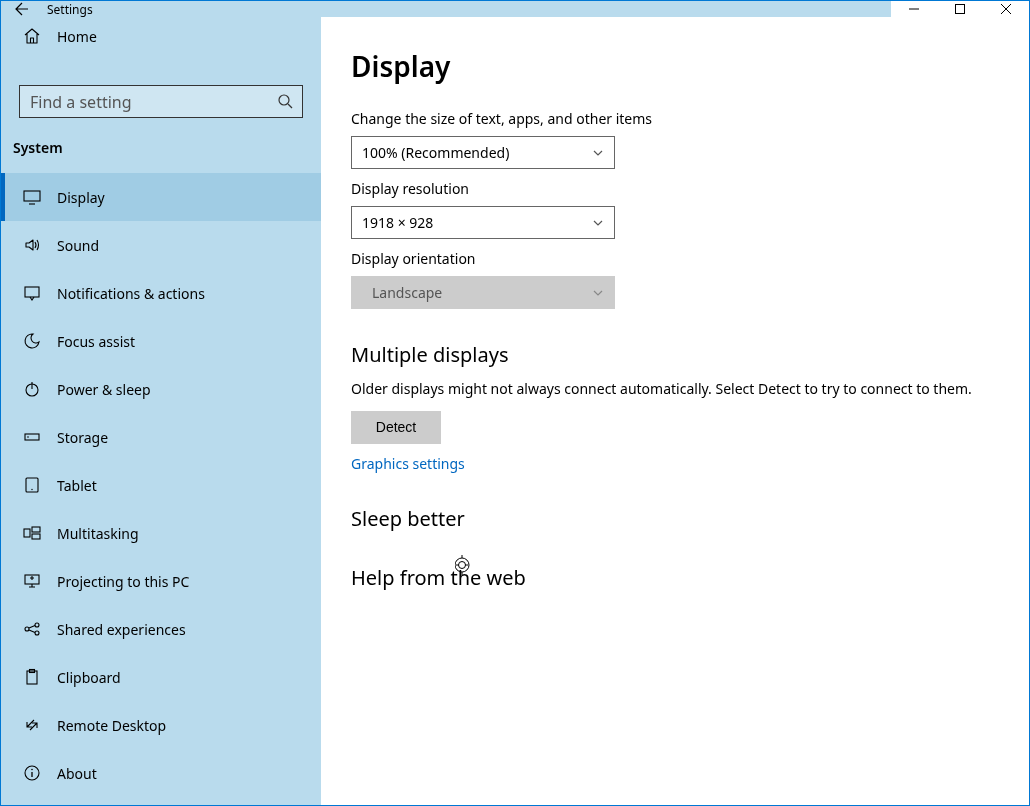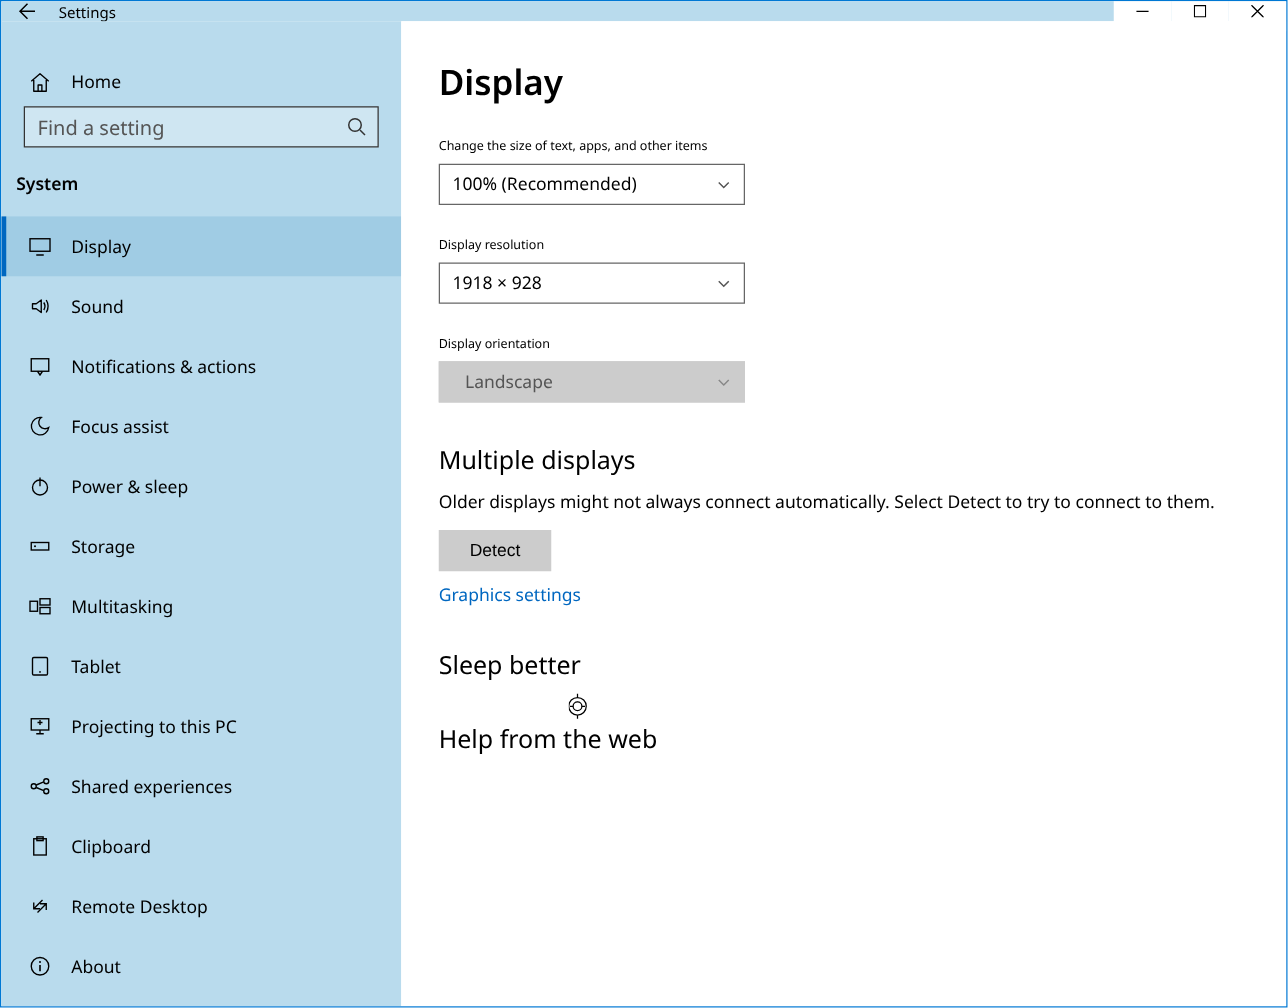--- a/index.html
+++ b/index.html
@@ -9,36 +9,36 @@
   
   .titlebar { height: 16px; display: flex; align-items: center; background: #b9dbed; }
   .titlebar .back { width: 42px; height: 32px; display:flex; align-items:center; justify-content:center; }
   .titlebar .title { flex: 0 0 auto; font-size: 12px; margin-left: 4px; }
   .titlebar .spacer { flex: 1; }
   .titlebar .winbtn { width: 46px; height: 32px; display:flex; align-items:center; justify-content:center; background:#fff; }
   .titlebar .winbtn:first-of-type { }
 
   .mainrow { flex: 1; display: flex; min-height:0; }
   .sidebar { width: 320px; background: #b9dbed; display:flex; flex-direction:column; padding-top: 10px; }
-  .sidebar .home { display:flex; align-items:flex-end; height:48px; padding-left:22px; gap:16px; font-size:14px;}
+  .sidebar .home { display:flex; align-items:flex-start; height:48px; padding-left:22px; gap:16px; font-size:14px;}
   .sidebar .searchwrap { margin: 10px 18px 14px 18px; position:relative; }
   .sidebar .searchwrap input { width:100%; height:33px; background:#cfe6f2; border:1px solid #333; padding: 0 34px 0 10px; font-size:16px; font-family:inherit; outline:none; }
   .sidebar .searchwrap input::placeholder { color:#555; }
   .sidebar .searchwrap .sicon { position:absolute; right:10px; top:8px; }
   .sidebar .cat { font-weight:600; font-size:14px; padding: 6px 0 6px 12px; margin-bottom: 10px;}
   .sidebar .navlist { flex:1; overflow:hidden; }
   .sidebar .navitem { height:48px; display:flex; align-items:center; padding-left:18px; gap:16px; font-size:14px; border-left: 4px solid transparent;}
   .sidebar .navitem.selected { background:#a0cce4; border-left-color:#0067c0; }
   .sidebar .navitem .nicon { width:18px; height:18px; display:flex; align-items:center; justify-content:center; }
 
   .content { flex:1; background:#fff; overflow-y:auto; padding: 22px 30px 0 30px; }
   .content h1 { font-weight:600; font-size:28px; margin: 8px 0 24px 0; }
   .content h2 { font-weight:400; font-size:20px; margin: 32px 0 12px 0; }
-  .content .lbl { font-size:10px; margin: 24px 0 8px 0; }
-  .select { width:245px; height:33px; border:1px solid #666; background:#fff; display:flex; align-items:center; padding:0 10px; justify-content:space-between; margin-bottom:6px;}
+  .content .lbl { font-size:14px; margin: 10px 0 8px 0; }
+  .select { width:264px; height:33px; border:1px solid #666; background:#fff; display:flex; align-items:center; padding:0 10px; justify-content:space-between; margin-bottom:6px;}
   .select.disabled { background:#ccc; border-color:#ccc; color:#555;padding-left:20px; }
   .chev { width:12px; height:12px; }
   .link { color:#0067c0; font-size:14px; display:block; margin: 10px 0; }
   .muted { color:#777; font-size:14px; margin: 8px 0;}
   .para { font-size:14px; color:#000; max-width: 640px; margin: 4px 0 12px 0; line-height:1.35; }
   .btn { height:33px; min-width:90px; border:none; background:#ccc; color:#000; font-size:14px; padding:0 18px; cursor:pointer; }
 
   .sub { color:#444; margin-top: 8px; }
 
   .cursor { position:absolute; left:455px; top:554px; pointer-events:none; }
@@ -147,35 +147,35 @@
             <svg width="18" height="18" viewBox="0 0 18 18">
               <rect x="2" y="6" width="14" height="6" stroke="#000" fill="none" stroke-width="1.1"></rect>
               <circle cx="5" cy="9" r="0.8" fill="#000"></circle>
             </svg>
           </span>
         <span>Storage</span>
       </div>
       <div class="navitem">
         <span class="nicon">
             <svg width="18" height="18" viewBox="0 0 18 18">
+              <rect x="3" y="2" width="12" height="14" rx="1" stroke="#000" fill="none" stroke-width="1.1"></rect>
+              <circle cx="9" cy="13.5" r="0.7" fill="#000"></circle>
+            </svg>
+          </span>
+        <span>Tablet</span>
+      </div>
+      <div class="navitem">
+        <span class="nicon">
+            <svg width="18" height="18" viewBox="0 0 18 18">
               <rect x="1" y="5" width="6" height="8" stroke="#000" fill="none" stroke-width="1.1"></rect>
               <rect x="9" y="3" width="8" height="5" stroke="#000" fill="none" stroke-width="1.1"></rect>
               <rect x="9" y="10" width="8" height="5" stroke="#000" fill="none" stroke-width="1.1"></rect>
             </svg>
           </span>
         <span>Multitasking</span>
-      </div>
-      <div class="navitem">
-        <span class="nicon">
-            <svg width="18" height="18" viewBox="0 0 18 18">
-              <rect x="3" y="2" width="12" height="14" rx="1" stroke="#000" fill="none" stroke-width="1.1"></rect>
-              <circle cx="9" cy="13.5" r="0.7" fill="#000"></circle>
-            </svg>
-          </span>
-        <span>Tablet</span>
       </div>
       <div class="navitem">
         <span class="nicon">
             <svg width="18" height="18" viewBox="0 0 18 18">
               <rect x="2" y="3" width="14" height="9" stroke="#000" fill="none" stroke-width="1.1"></rect>
               <path d="M6 15 H12 M9 12 V15" stroke="#000" stroke-width="1.1"></path>
               <path d="M7 6 L11 6 M9 4 L9 8" stroke="#000" stroke-width="1.1"></path>
             </svg>
           </span>
         <span>Projecting to this PC</span>

